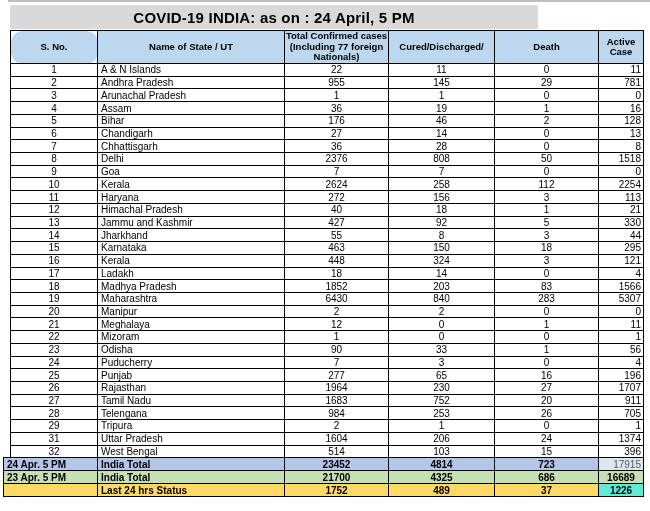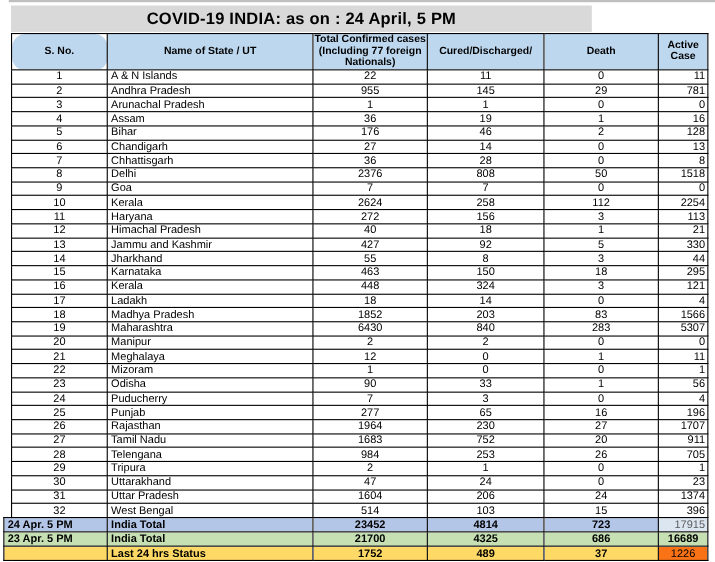--- a/index.html
+++ b/index.html
@@ -351,29 +351,20 @@
     <td class="gutter"></td>
     <td>29</td>
     <td class="name">Tripura</td>
     <td>2</td>
     <td>1</td>
     <td>0</td>
     <td class="active">1</td>
   </tr>
         <tr>
     <td class="gutter"></td>
-    <td>30</td>
-    <td class="name">Uttarakhand</td>
-    <td>47</td>
-    <td>24</td>
-    <td>0</td>
-    <td class="active">23</td>
-  </tr>
-        <tr>
-    <td class="gutter"></td>
     <td>31</td>
     <td class="name">Uttar Pradesh</td>
     <td>1604</td>
     <td>206</td>
     <td>24</td>
     <td class="active">1374</td>
   </tr>
         <tr>
     <td class="gutter"></td>
     <td>32</td>
@@ -400,17 +391,17 @@
     <td style="background: rgb(198, 224, 180);">4325</td>
     <td style="background: rgb(198, 224, 180); text-align: center;">686</td>
     <td class="active" style="background: rgb(198, 224, 180); color: rgb(0, 0, 0); font-weight: bold; text-align: center;">16689</td>
   </tr>
         <tr>
     <td class="date" colspan="2" style="background: rgb(255, 217, 102);"></td>
     <td class="name" style="background: rgb(255, 217, 102);">Last 24 hrs Status</td>
     <td style="background: rgb(255, 217, 102);">1752</td>
     <td style="background: rgb(255, 217, 102);">489</td>
     <td style="background: rgb(255, 217, 102);">37</td>
-    <td class="active" style="background: #f97316; color: rgb(0, 0, 0); font-weight: normal; text-align: center;">1226</td>
+    <td class="active" style="background: #5eead4; color: rgb(0, 0, 0); font-weight: bold; text-align: center;">1226</td>
   </tr>
       </tfoot>
   </table>
 </div>
 
 </body></html>

